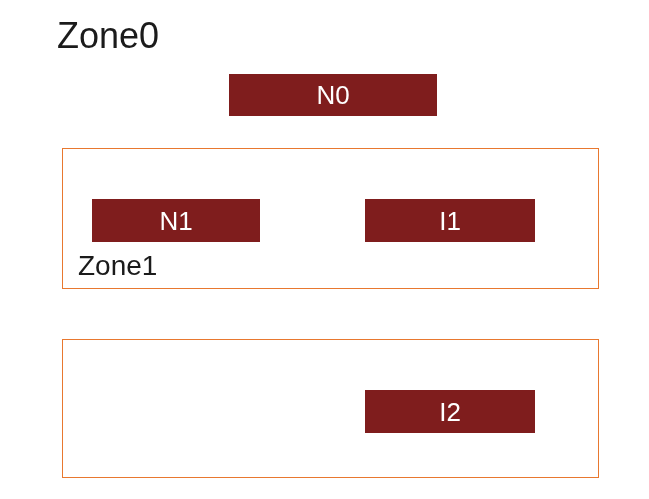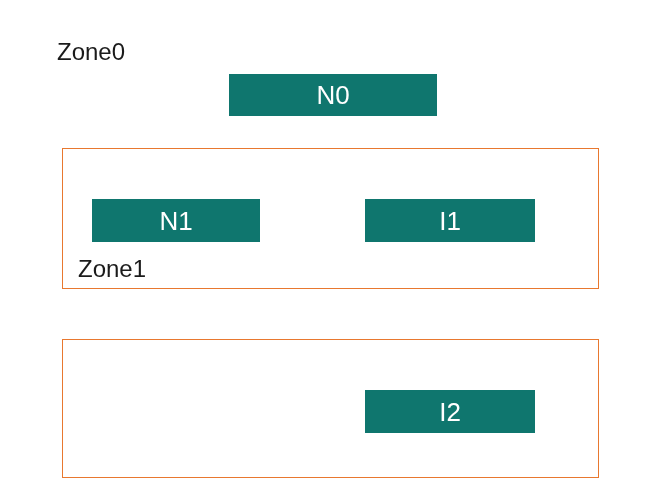--- a/index.html
+++ b/index.html
@@ -12,29 +12,28 @@
     position: relative;
     width: 649px;
     height: 499px;
     background: #ffffff;
     overflow: hidden;
   }
   .outer-zone-label {
     position: absolute;
     left: 57px;
     top: 14px;
-    font-size: 24px;
+    font-size: 36px;
     line-height: 1.2;
     color: #1b1b1b;
     white-space: nowrap;
-    margin-top: 24px;
   }
   .node {
     position: absolute;
-    background: #0f766e;
+    background: #7f1d1d;
     color: #ffffff;
     font-size: 26px;
     line-height: 1;
     display: flex;
     align-items: center;
     justify-content: center;
     text-align: center;
     white-space: nowrap;
   }
   .node-n0 { left: 229px; top: 74px;  width: 208px; height: 42px; }
@@ -46,21 +45,21 @@
     background: #ffffff;
   }
   .zone-1 { top: 148px; height: 139px; }
   .zone-2 { top: 339px; height: 137px; }
   .zone .node-left  { left: 29px;  top: 50px; width: 168px; height: 43px; }
   .zone .node-right { left: 302px; top: 50px; width: 170px; height: 43px; }
   .zone-label {
     position: absolute;
     left: 15px;
     bottom: 6px;
-    font-size: 24px;
+    font-size: 28px;
     line-height: 1.1;
     color: #1b1b1b;
     white-space: nowrap;
   }
 </style>
 </head>
 <body>
 
 <div class="canvas">
 

